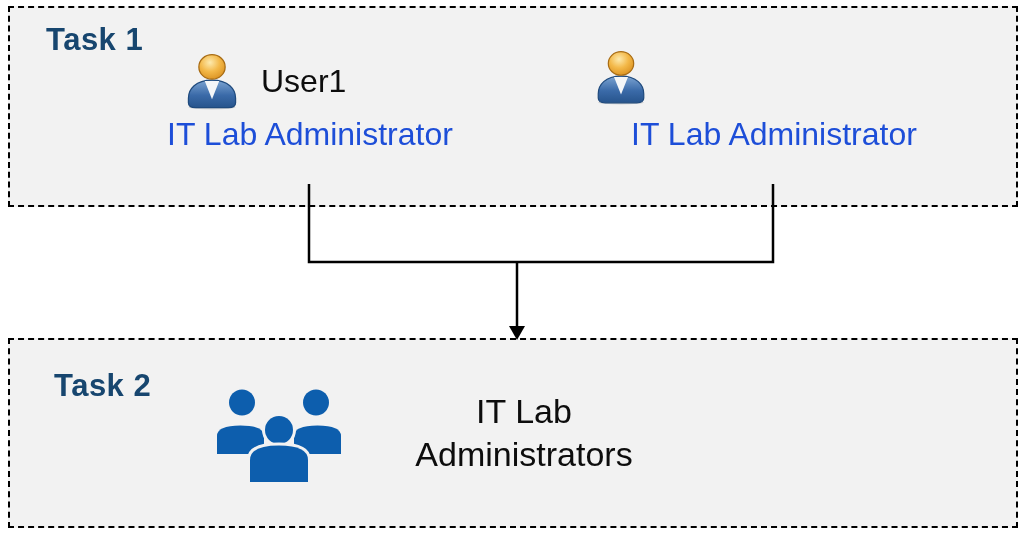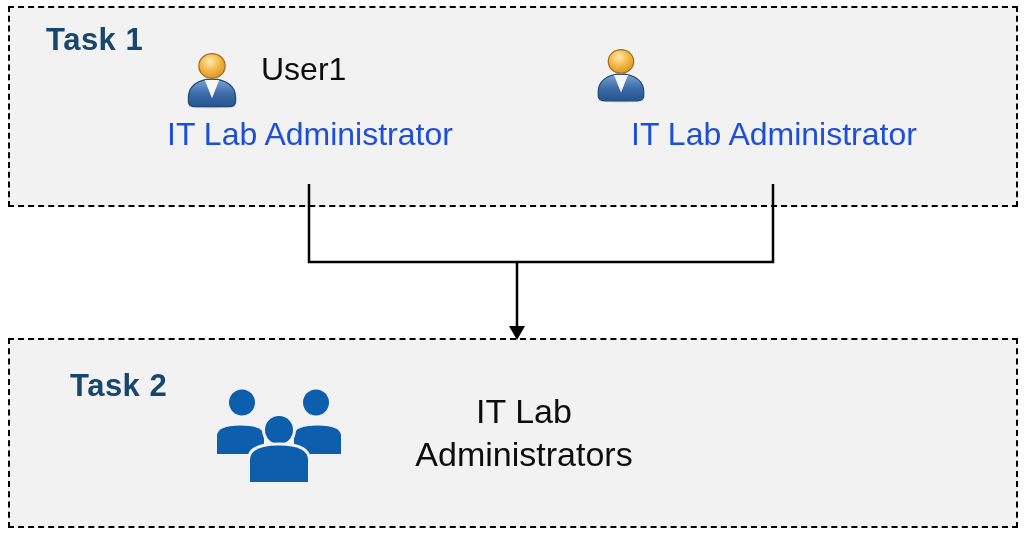--- a/index.html
+++ b/index.html
@@ -28,26 +28,26 @@
   .task-label {
     position: absolute;
     font-size: 31px;
     font-weight: bold;
     color: #17466f;
     letter-spacing: 0.5px;
     white-space: nowrap;
     margin-left: 16px;
   }
   .task1 .task-label { left: 20px; top: 14px; }
-  .task2 .task-label { left: 44px; top: 28px; }
+  .task2 .task-label { left: 28px; top: 28px; }
 
   .member-row {
     position: absolute;
     display: flex;
-    align-items: flex-start;
+    align-items: center;
     gap: 20px;
     height: 60px;
   }
   .member-row .person-icon { flex: 0 0 auto; }
   .member-name {
     font-size: 32px;
     color: #0d0d0d;
     white-space: nowrap;
   }
   .member-role {

